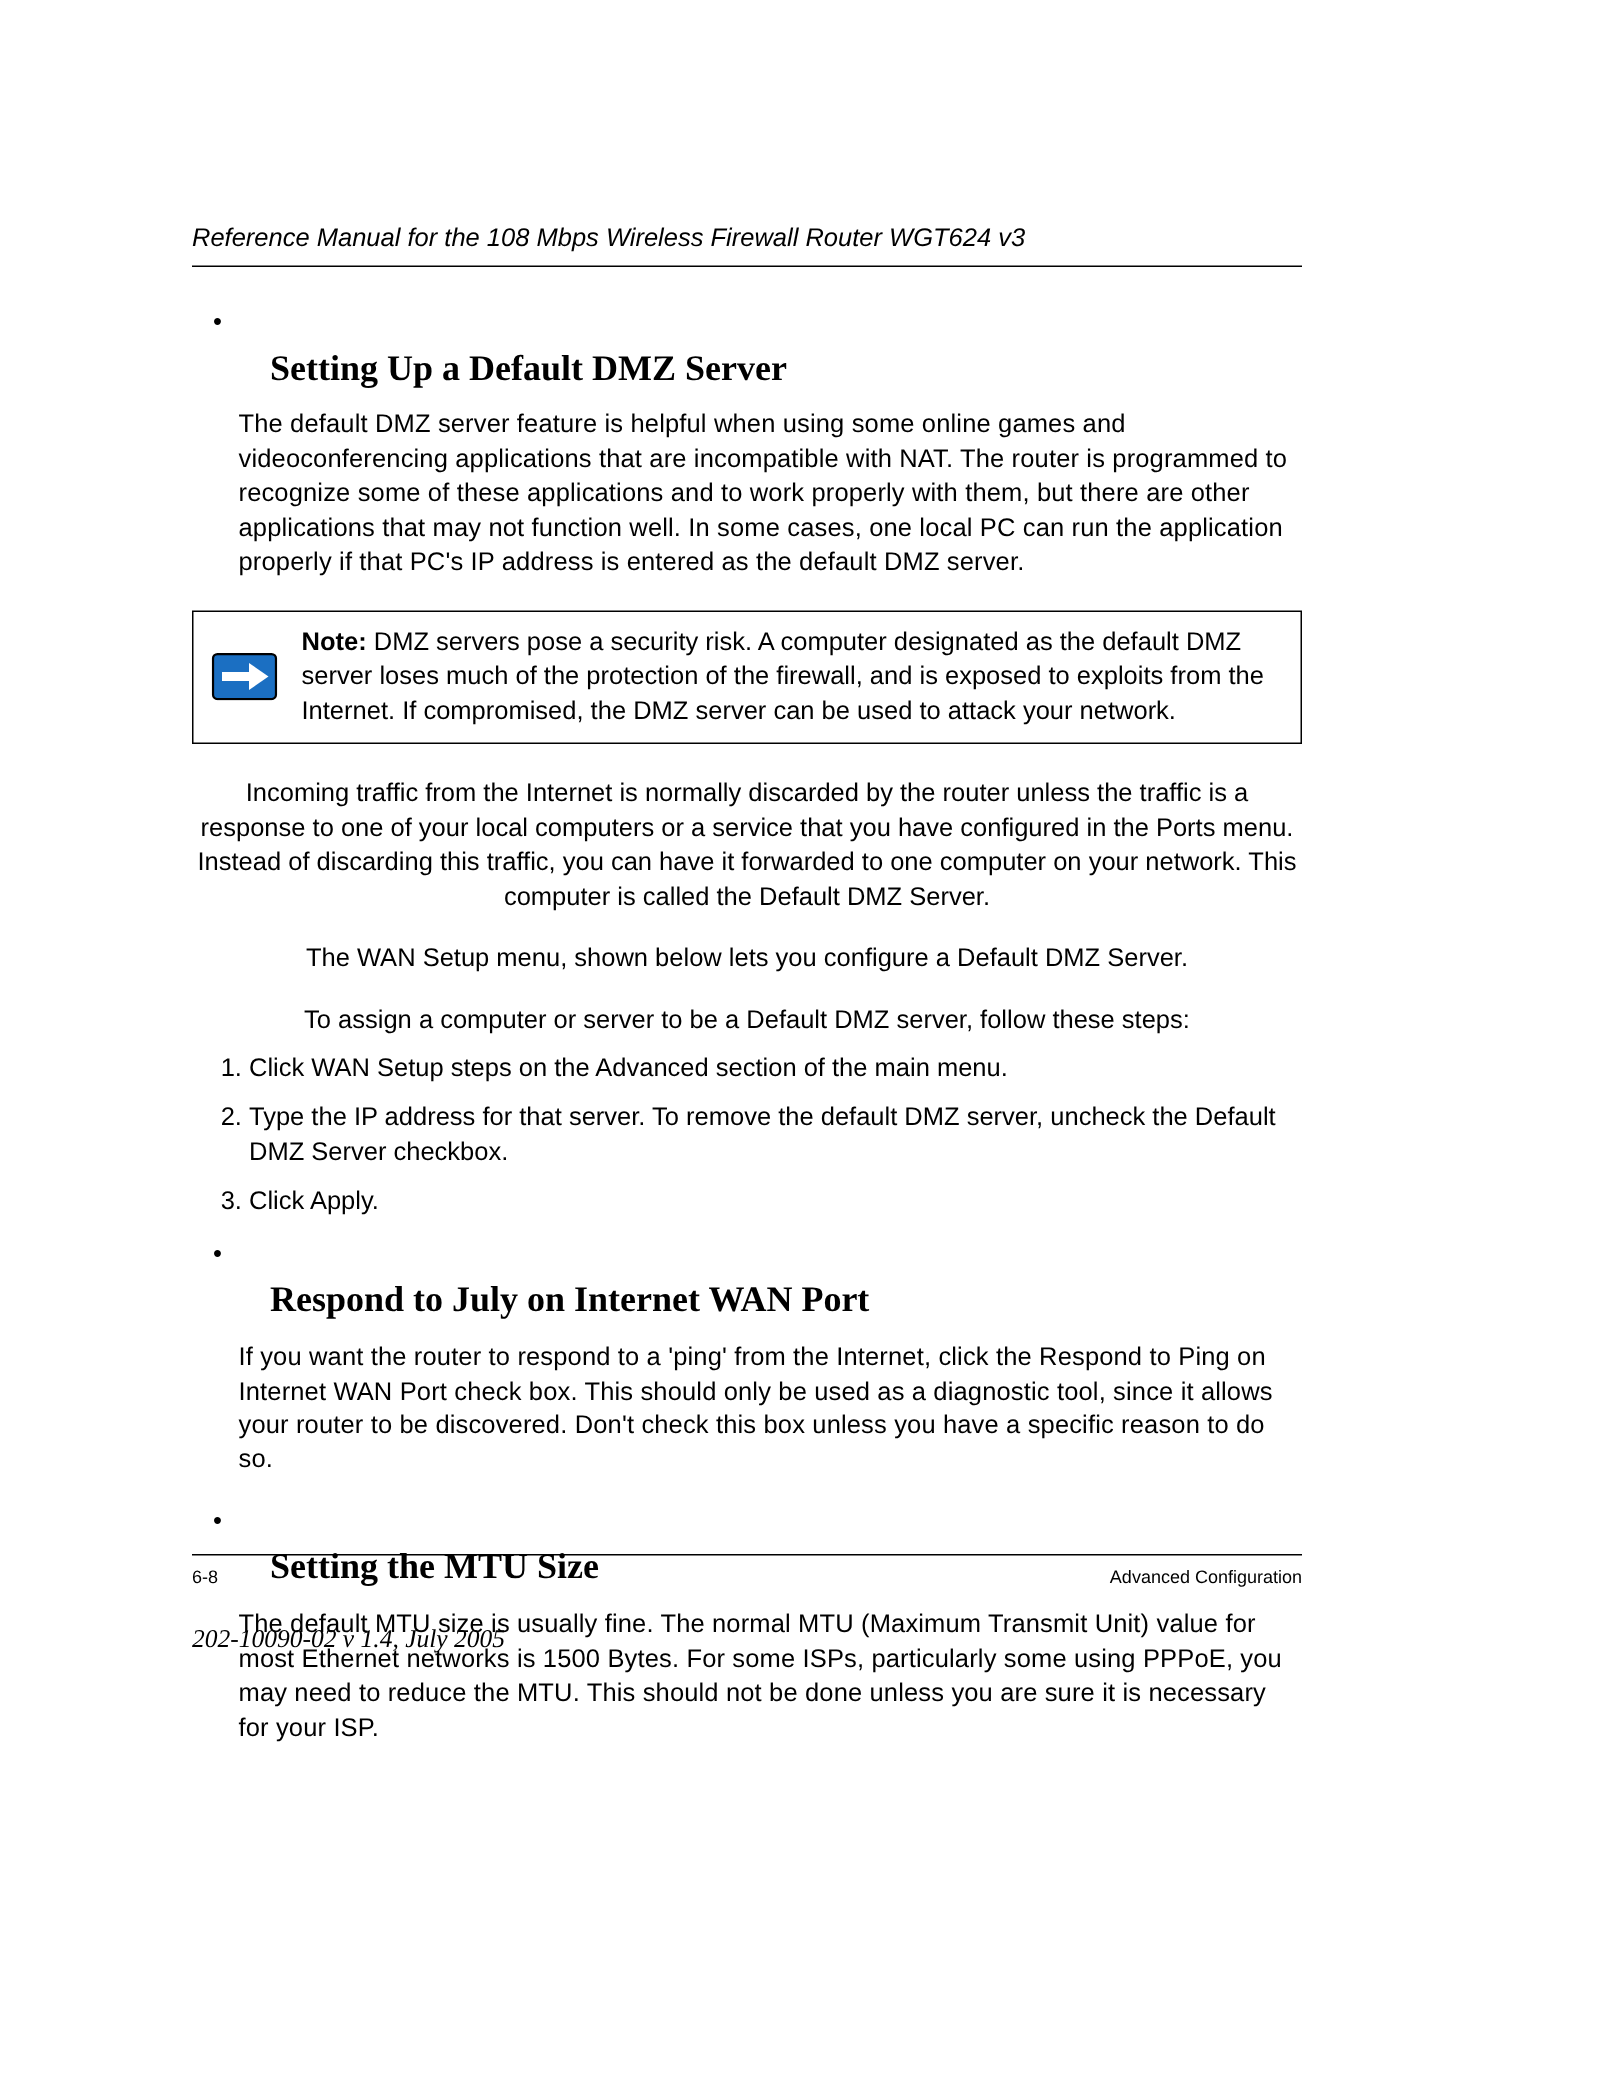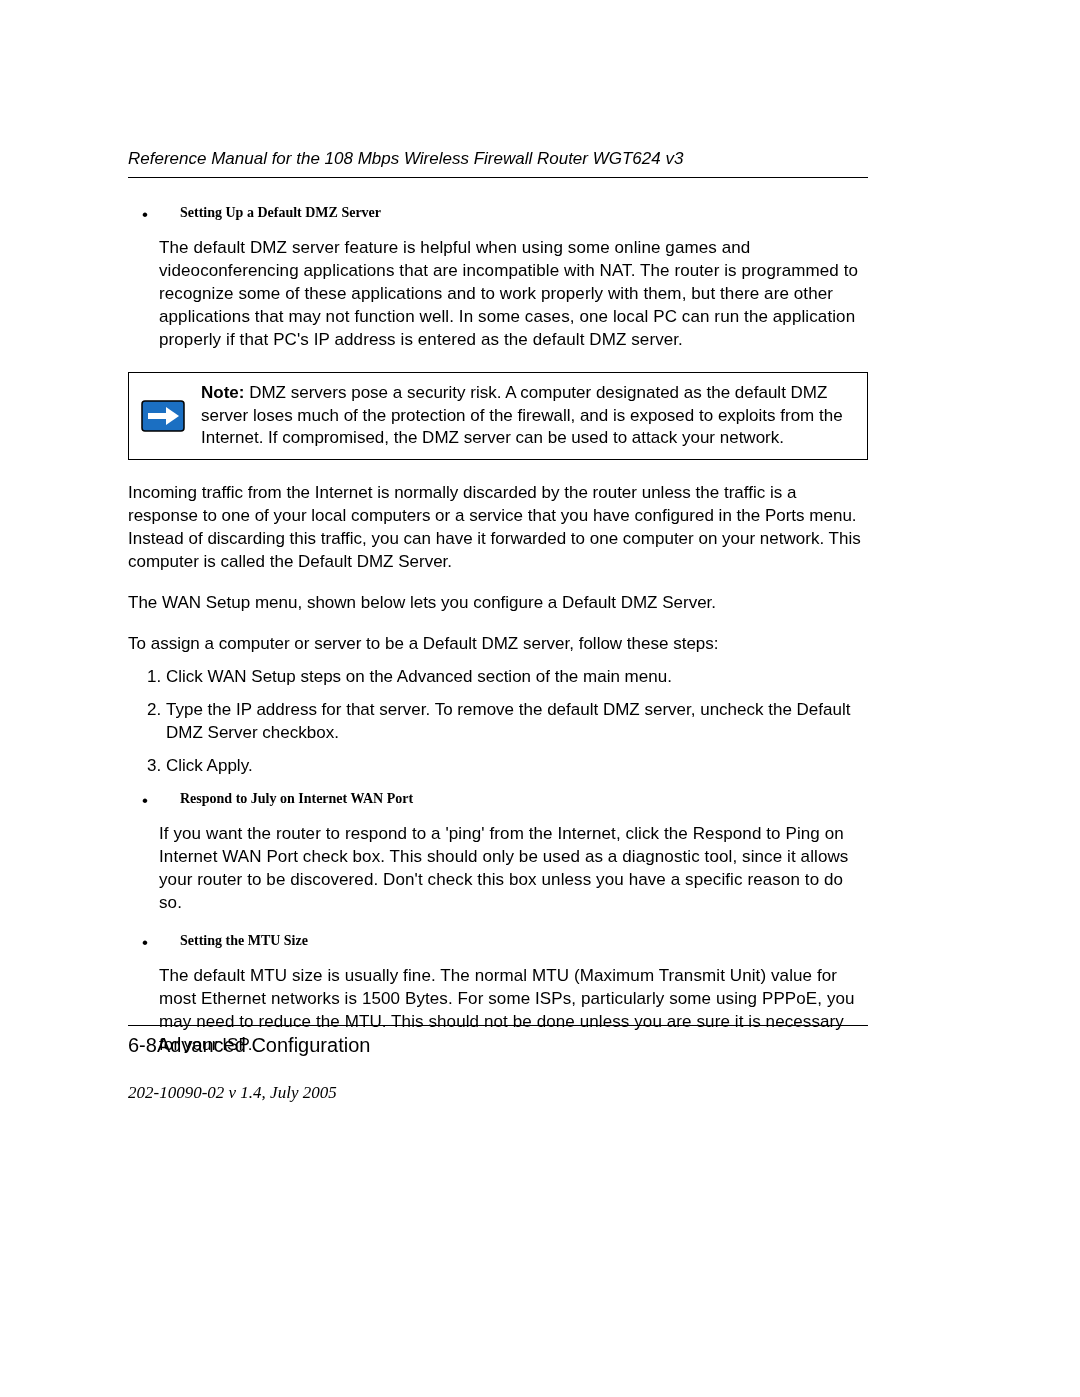--- a/index.html
+++ b/index.html
@@ -37,21 +37,22 @@
     width: 38px;
     flex: 0 0 38px;
     text-align: left;
     padding-left: 14px;
     font-size: 17px;
     line-height: 1.35;
   }
   .bullet-head {
     font-family: "Times New Roman", Times, serif;
     font-weight: bold;
-    font-size: 14px;
+    font-size: 24px;
+    margin-top: 26px;
   }
   .body-block {
     margin-left: 31px;
     margin-top: 10px;
   }
   .p {
     margin: 0 0 18px 0;
     letter-spacing: 0.1px;
   }
   .note-box {
@@ -70,20 +71,21 @@
   .note-text-cell {
     padding: 9px 10px 9px 4px;
     font-size: 17px;
     line-height: 1.35;
   }
   .note-label {
     font-weight: bold;
   }
   .flush-p {
     margin: 0 0 18px 0;
+    text-align: center;
   }
   ol.steps {
     margin: 0 0 12px 0;
     padding-left: 38px;
   }
   ol.steps li {
     padding-left: 0px;
     margin-bottom: 10px;
   }
   .footer-rule {
@@ -92,21 +94,22 @@
     margin: 0;
   }
   .footer-area {
     position: absolute;
     left: 128px;
     right: 128px;
     bottom: 292px;
   }
   .footer-line {
     display: flex;
-    font-size: 20px;
+    justify-content: space-between;
+    font-size: 12px;
     margin-top: 6px;
   }
   .footer-center {
     text-align: left;
     font-style: italic;
     font-family: "Times New Roman", Times, serif;
     font-size: 17px;
     margin-top: 23px;
   }
   .arrow-svg {

